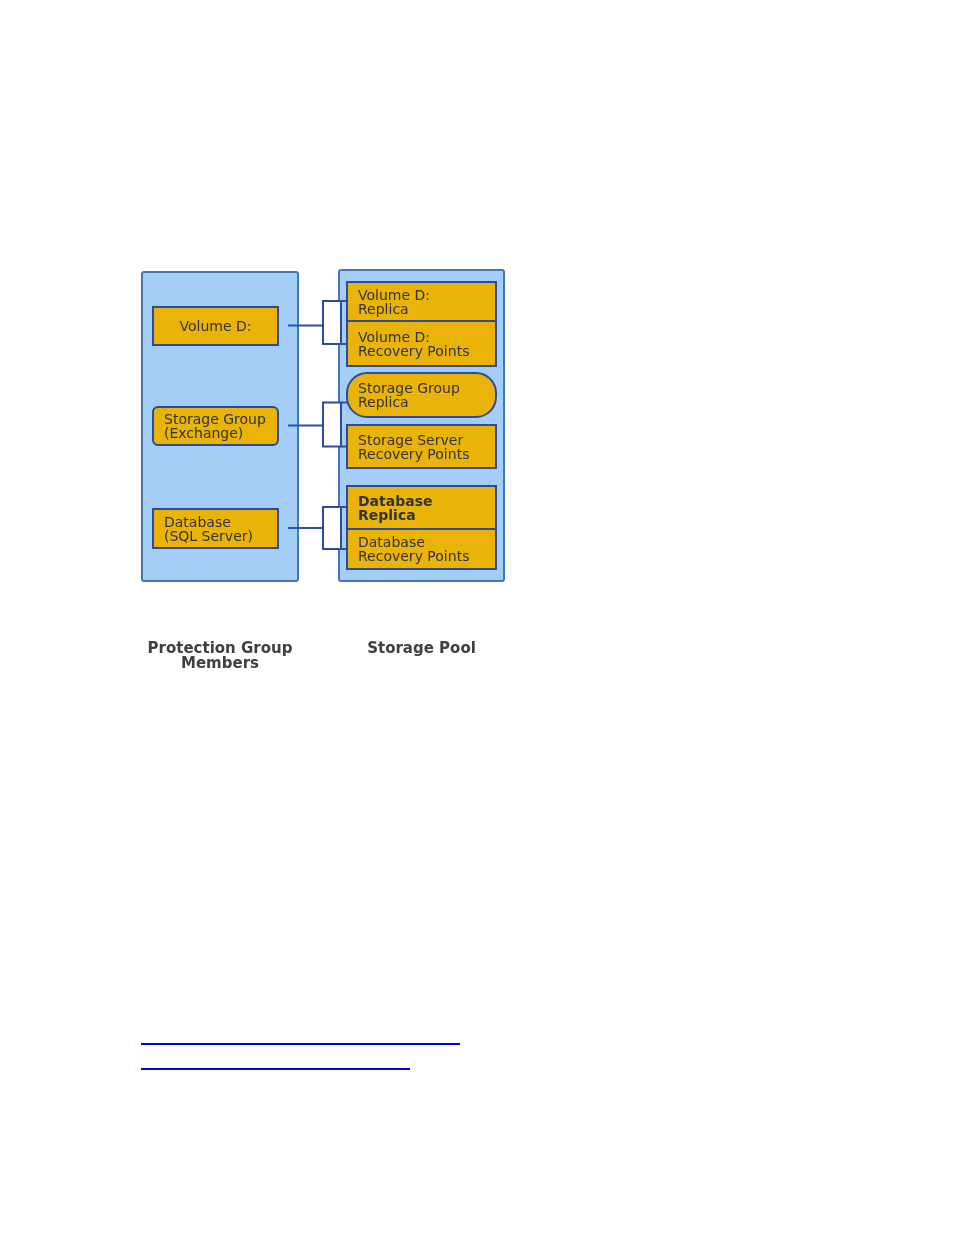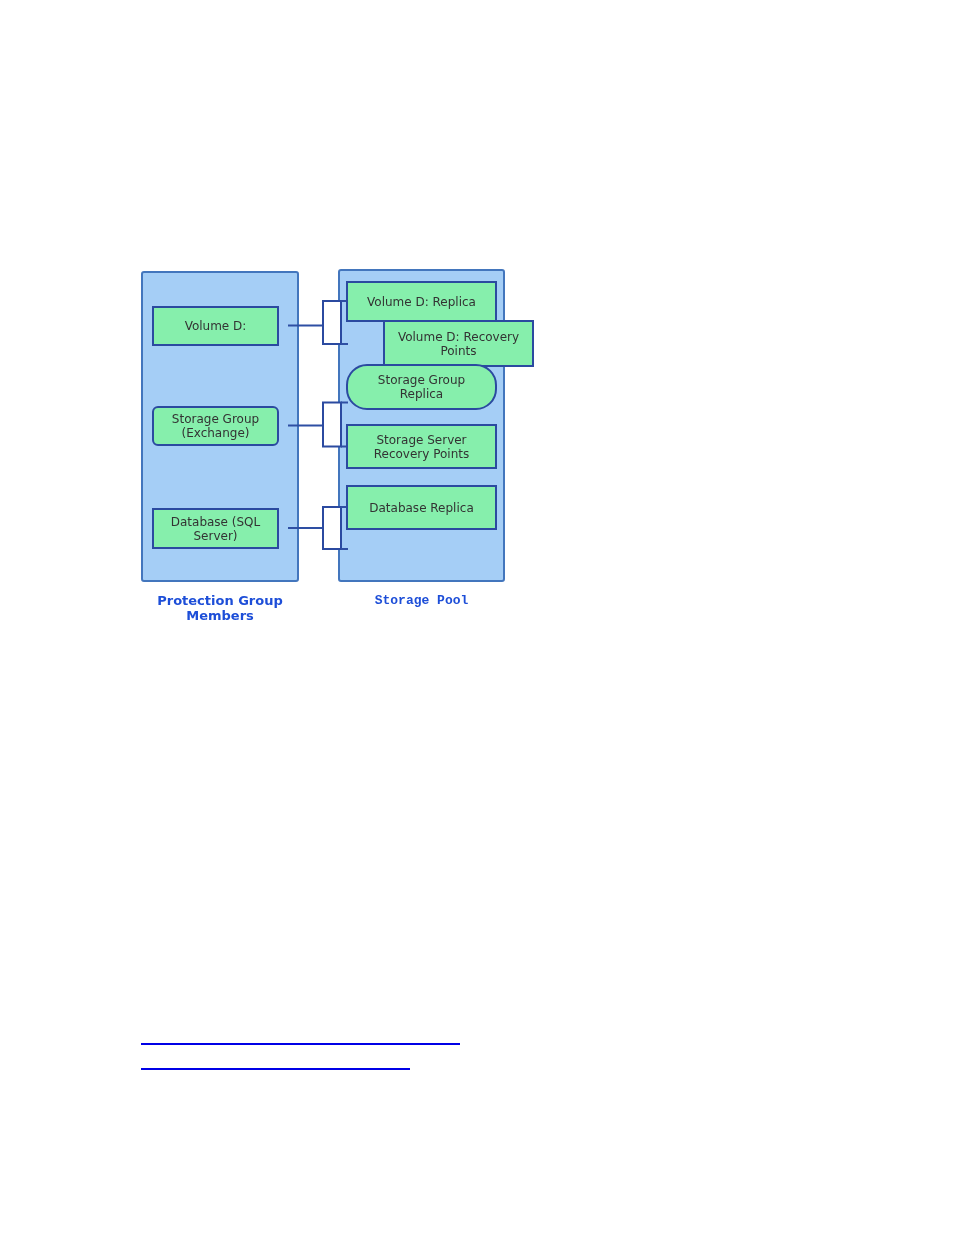--- a/index.html
+++ b/index.html
@@ -16,64 +16,65 @@
     background: #a5cef6;
     border: 2px solid #4376bd;
     border-radius: 3px;
     box-sizing: border-box;
   }
   .pg-container { left: 141px; top: 271px; width: 158px; height: 311px; }
   .sp-container { left: 338px; top: 269px; width: 167px; height: 313px; }
 
   .node {
     position: absolute;
-    background: #86efac;
+    background: #eab308;
     border: 2px solid #2b4aa0;
     box-sizing: border-box;
     display: flex;
     align-items: center;
     justify-content: center;
-    text-align: center;
-    font-size: 12px;
+    text-align: left;
+    font-size: 14px;
     line-height: 14px;
     color: #333333;
     padding: 0 10px;
   }
   
   .member { left: 152px; width: 127px; }
   .member-1 { top: 306px; height: 40px; }
   .member-2 { top: 406px; height: 40px; border-radius: 6px; }
   .member-3 { top: 508px; height: 41px; }
 
   
   .pool { left: 346px; width: 151px; }
   .pair1-replica  { top: 281px; height: 41px; }
-  .pair1-recovery { top: 320px; height: 47px; margin-left: 37px; }
-  .pair2-replica  { top: 364px; height: 46px; border-radius: 21px; }
+  .pair1-recovery { top: 320px; height: 47px; }
+  .pair2-replica  { top: 372px; height: 46px; border-radius: 21px; }
   .pair2-recovery { top: 424px; height: 45px; }
-  .pair3-replica  { top: 485px; height: 45px; }
+  .pair3-replica  { top: 485px; height: 45px; font-weight: bold; }
   .pair3-recovery { top: 528px; height: 42px; }
 
   .connector-layer {
     position: absolute;
     left: 0; top: 0;
     width: 954px; height: 700px;
     pointer-events: none;
   }
 
   .caption {
     position: absolute;
-    font-size: 13px;
+    font-size: 15px;
     line-height: 15px;
     font-weight: bold;
-    color: #1d4ed8;
+    color: #404040;
     text-align: center;
+    margin-top: 48px;
   }
   .caption-left  { left: 140px; top: 593px; width: 160px; }
-  .caption-right { left: 338px; top: 593px; width: 167px; font-family: Liberation Mono, monospace; }
+  .caption-right { left: 338px; top: 593px; width: 167px; }
 
   .link-underline {
     position: absolute;
     display: block;
     height: 2px;
     background: #0000e6;
   }
   .link-1 { left: 141px; top: 1043px; width: 319px; }
   .link-2 { left: 141px; top: 1068px; width: 269px; }
 </style>
@@ -105,20 +106,21 @@
 
   <div class="node member member-1">Volume D:</div>
   <div class="node member member-2">Storage Group (Exchange)</div>
   <div class="node member member-3">Database (SQL Server)</div>
 
   <div class="node pool pair1-replica">Volume D: Replica</div>
   <div class="node pool pair1-recovery">Volume D: Recovery Points</div>
   <div class="node pool pair2-replica">Storage Group Replica</div>
   <div class="node pool pair2-recovery">Storage Server Recovery Points</div>
   <div class="node pool pair3-replica">Database Replica</div>
+  <div class="node pool pair3-recovery">Database Recovery Points</div>
 
   <div class="caption caption-left">Protection Group Members</div>
   <div class="caption caption-right">Storage Pool</div>
 
   <a class="link-underline link-1" href="#"></a>
   <a class="link-underline link-2" href="#"></a>
 
 </div>
 
 </body></html>

